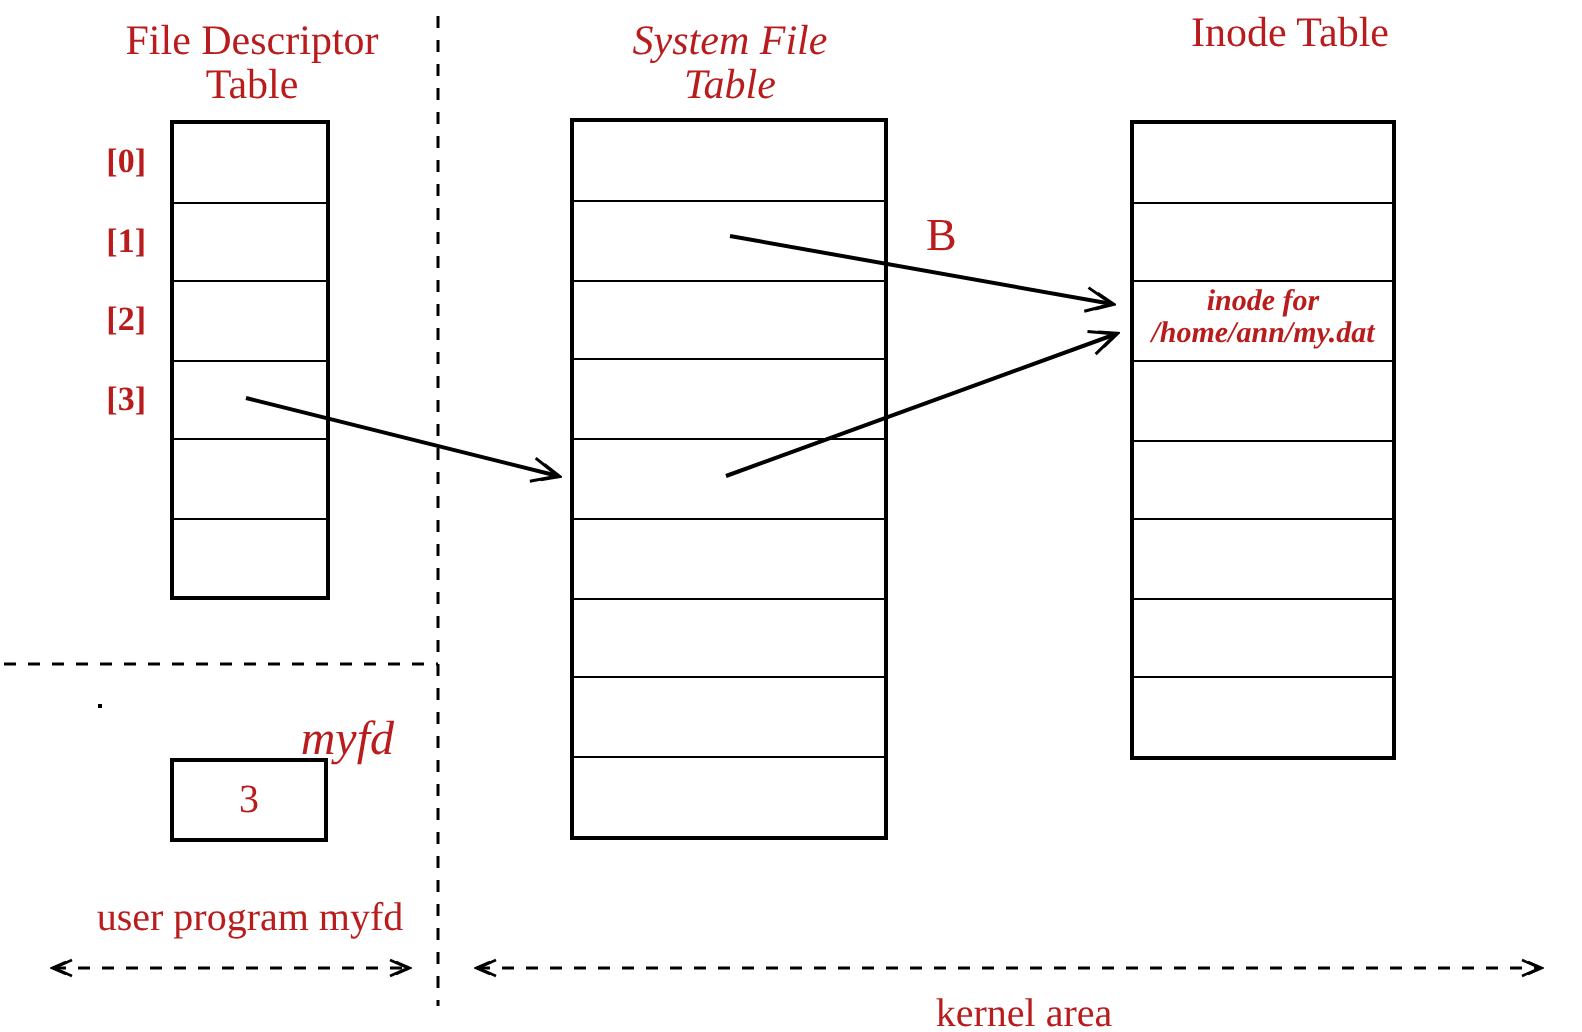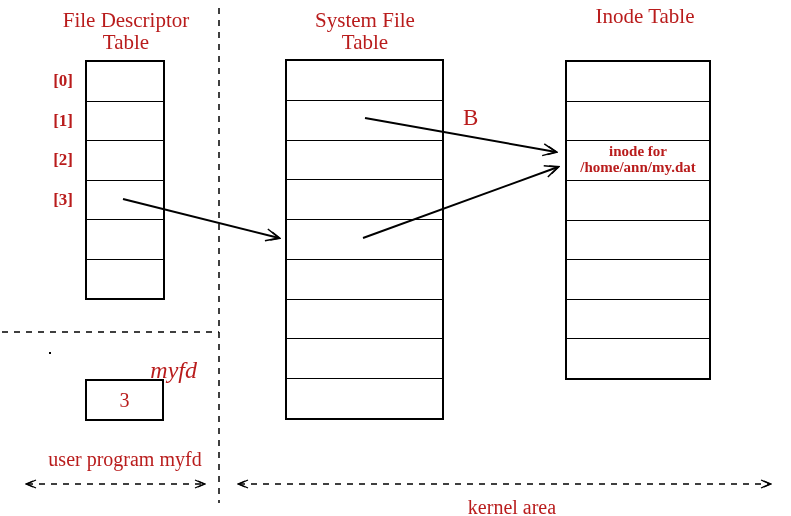--- a/index.html
+++ b/index.html
@@ -34,21 +34,21 @@
 </style>
 </head>
 <body>
 
 <div class="canvas">
 
   <div class="title" style="left:36px;top:9px;width:180px;">
     <div>File Descriptor</div>
     <div>Table</div>
   </div>
-  <div class="title" style="left:275px;top:9px;width:180px;">
+  <div class="title" style="left:275px;top:9px;width:180px;font-style:italic;">
     <div>System File</div>
     <div>Table</div>
   </div>
   <div class="title" style="left:555px;top:5px;width:180px;">
     <div>Inode Table</div>
   </div>
 
   <div id="fd-table" class="table" style="left:85px;top:60px;width:80px;height:240px;">
       <div class="cell">
         <span class="row-label">[0]</span>
@@ -71,21 +71,21 @@
       <div class="cell"></div>
       <div class="cell"></div>
       <div class="cell"></div>
       <div class="cell"></div>
       <div class="cell"></div>
       <div class="cell"></div>
       <div class="cell"></div>
       <div class="cell"></div>
     </div>
 
-  <div id="inode-table" class="table" style="left:565px;top:60px;width:146px;height:320px;">
+  <div id="inode-table" class="table" style="left:565px;top:60px;width:133px;height:320px;font-style:italic;">
       <div class="cell"></div>
       <div class="cell"></div>
       <div class="cell">
         <div class="inode-entry">
           <div>inode for</div>
           <div>/home/ann/my.dat</div>
         </div>
       </div>
       <div class="cell"></div>
       <div class="cell"></div>

